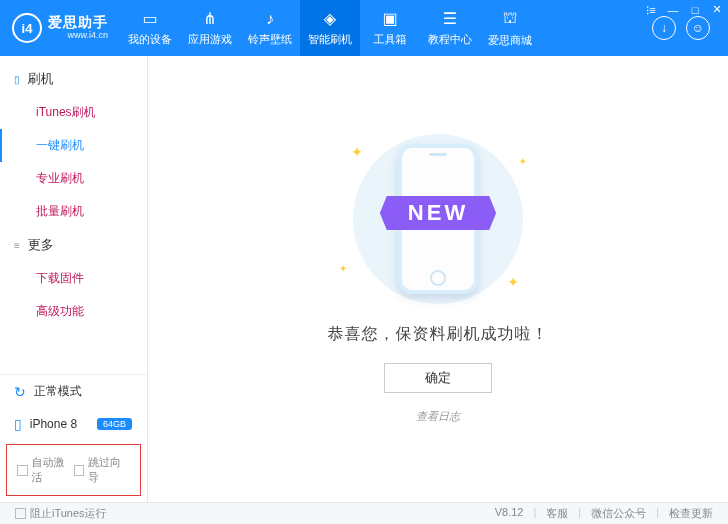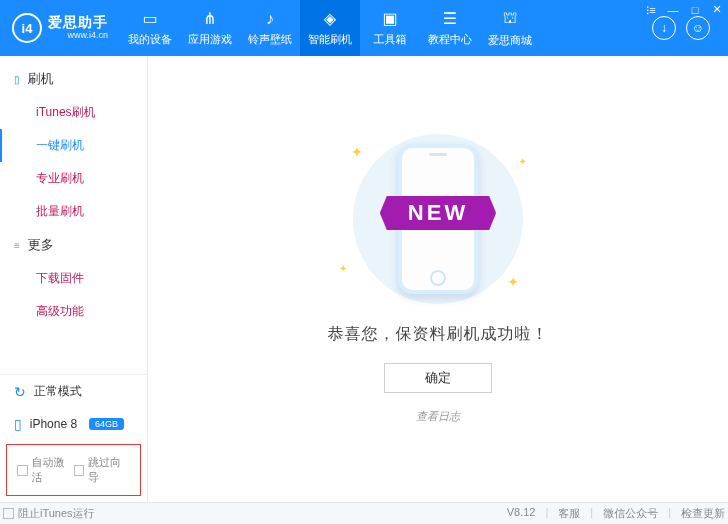--- a/index.html
+++ b/index.html
@@ -23,40 +23,40 @@
 .sidebar { width: 148px; border-right: 1px solid #e8e8e8; display: flex; flex-direction: column; }
 .side-scroll { flex: 1; overflow: auto; padding-top: 6px; }
 .sh { display: flex; align-items: center; padding: 8px 14px; color: #333; font-size: 13px; }
 .sh .chev { margin-right: 8px; color: #1a8cff; font-size: 10px; }
 .sh.more .chev { color: #999; }
 .si { padding: 8px 10px 8px 36px; font-size: 12px; color: #be185d; cursor: pointer; }
 .si.active { color: #1a8cff; border-left: 2px solid #1a8cff; padding-left: 34px; }
 .side-bottom { border-top: 1px solid #eee; }
 .mode, .device { display: flex; align-items: center; padding: 8px 14px; font-size: 12px; color: #333; }
 .mode .mi, .device .mi { color: #1a8cff; margin-right: 8px; font-size: 14px; }
-.badge { background: #1a8cff; color: #fff; font-size: 9px; padding: 1px 6px; border-radius: 3px; margin-left: 12px; }
+.badge { background: #1a8cff; color: #fff; font-size: 9px; padding: 1px 6px; border-radius: 3px; margin-left: 20px; }
 .chk-row { display: flex; padding: 10px 10px; border: 1.5px solid #e63b3b; margin: 4px 6px 6px; }
 .chk { display: flex; align-items: center; font-size: 11px; color: #888; }
 .chk .box { width: 11px; height: 11px; border: 1px solid #bbb; margin-right: 4px; }
 
 .main { flex: 1; display: flex; flex-direction: column; align-items: center; justify-content: center; padding: 16px; }
 .illus { width: 210px; height: 170px; position: relative; display: flex; align-items: center; justify-content: center; }
 .circle-bg { position: absolute; width: 170px; height: 170px; border-radius: 50%; background: #eaf4fb; }
 .phone { position: relative; width: 80px; height: 150px; background: #fdfdfd; border: 4px solid #d9eefc; border-radius: 14px; box-shadow: 0 4px 10px rgba(0,60,120,.15); }
 .phone::before { content: ""; position: absolute; top: 5px; left: 50%; transform: translateX(-50%); width: 18px; height: 3px; background: #d0e6f5; border-radius: 2px; }
 .phone::after { content: ""; position: absolute; bottom: 4px; left: 50%; transform: translateX(-50%); width: 12px; height: 12px; border: 2px solid #d0e6f5; border-radius: 50%; }
-.ribbon { position: absolute; top: 62px; left: 50%; transform: translateX(-50%); background: #a21caf; color: #fff; font-weight: 900; font-size: 22px; letter-spacing: 3px; padding: 4px 28px; transform-origin: center; clip-path: polygon(6% 0, 94% 0, 100% 50%, 94% 100%, 6% 100%, 0 50%); box-shadow: 0 2px 4px rgba(0,0,0,.1); }
+.ribbon { position: absolute; top: 62px; left: 50%; transform: translateX(-50%); background: #8b5cf6; color: #fff; font-weight: 900; font-size: 22px; letter-spacing: 3px; padding: 4px 28px; transform-origin: center; clip-path: polygon(6% 0, 94% 0, 100% 50%, 94% 100%, 6% 100%, 0 50%); box-shadow: 0 2px 4px rgba(0,0,0,.1); }
 .sparkle { position: absolute; color: #ffcf3f; font-size: 14px; }
 .sp1 { top: 10px; left: 18px; } .sp2 { top: 22px; right: 16px; font-size: 10px; } .sp3 { bottom: 30px; left: 6px; font-size: 10px; } .sp4 { bottom: 14px; right: 24px; }
 
 .msg { font-size: 16px; color: #444; margin-top: 20px; letter-spacing: 1px; }
 .okbtn { margin-top: 18px; border: 1px solid #ccc; background: #fff; padding: 5px 40px; font-size: 13px; color: #333; cursor: pointer; }
 .loglink { margin-top: 16px; font-size: 11px; color: #999; cursor: pointer; font-style: italic; }
 
-.footer { height: 22px; background: #f5f8fa; border-top: 1px solid #e6e6e6; display: flex; align-items: center; padding: 0 3px; font-size: 11px; color: #888; }
+.footer { height: 22px; background: #f5f8fa; border-top: 1px solid #e6e6e6; display: flex; align-items: center; padding: 0 15px; font-size: 11px; color: #888; }
 .footer .sep { margin: 0 10px; color: #ccc; }
 .footer .right { margin-left: auto; display: flex; align-items: flex-start; }
 </style>
 </head>
 <body>
 
 <div class="header">
   <div class="logo">
     <div class="logo-icon">i4</div>
     <div class="logo-text">

